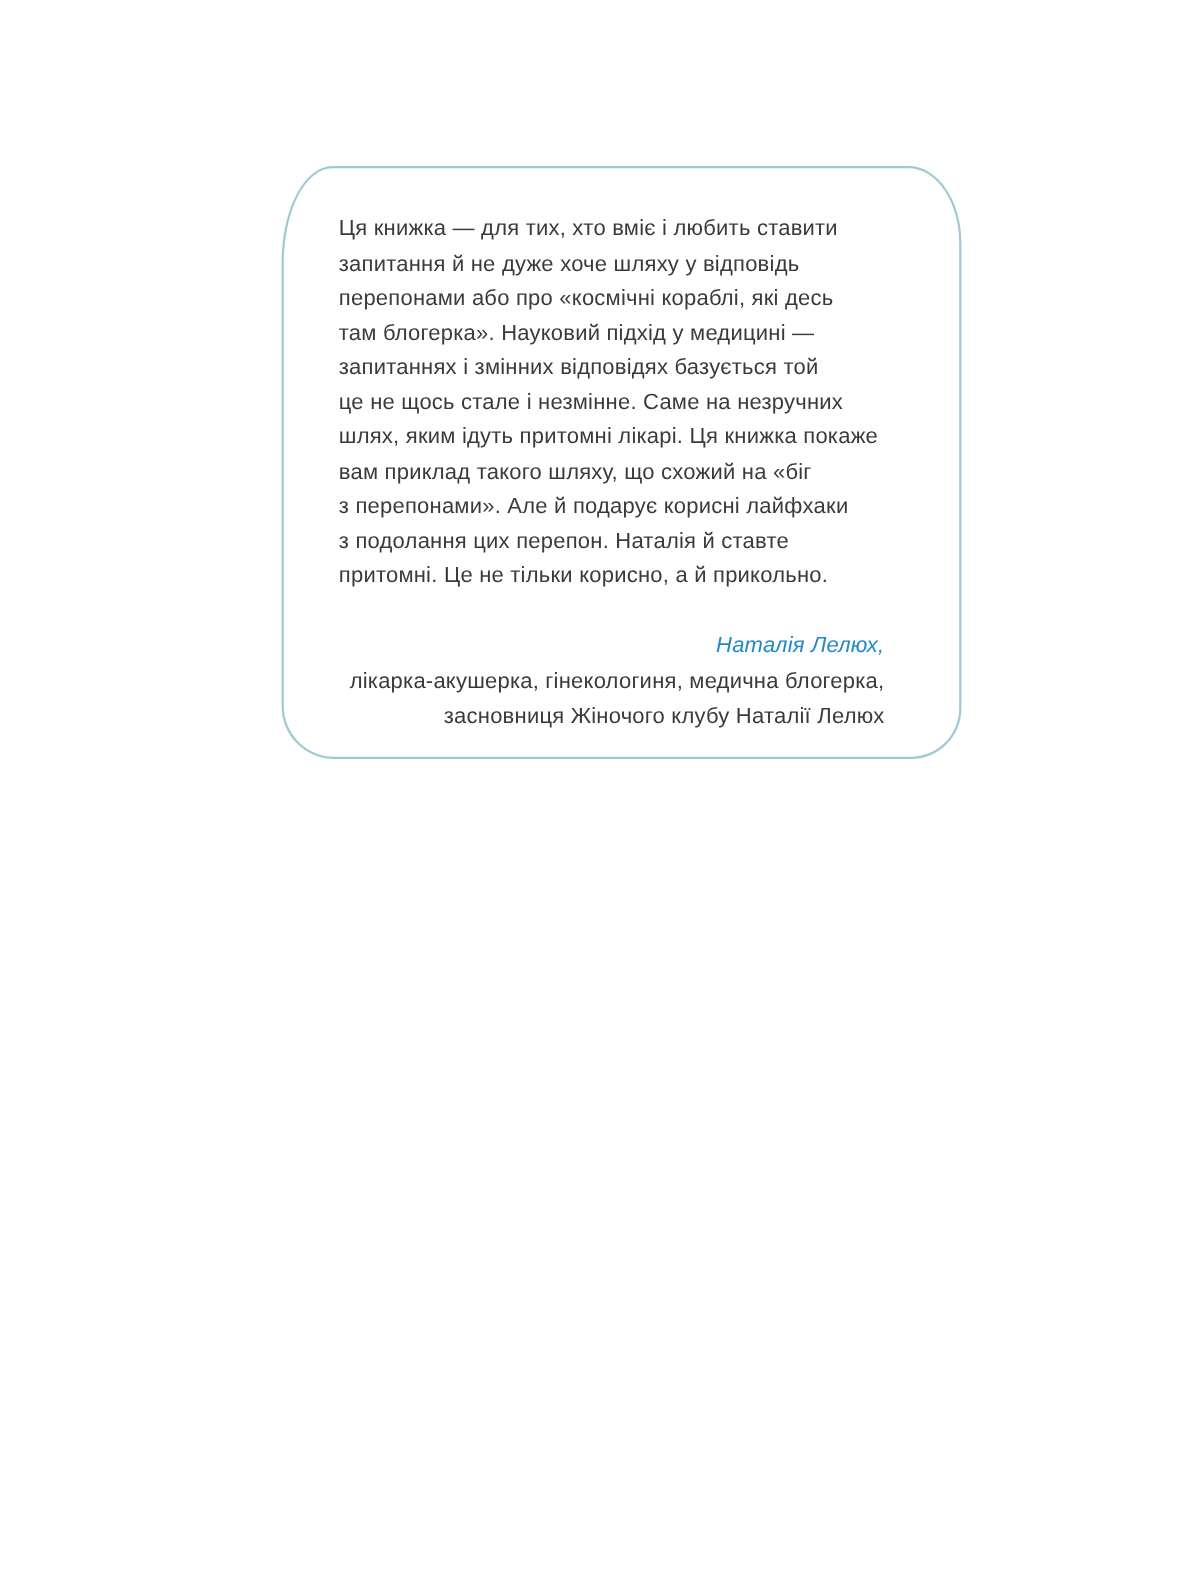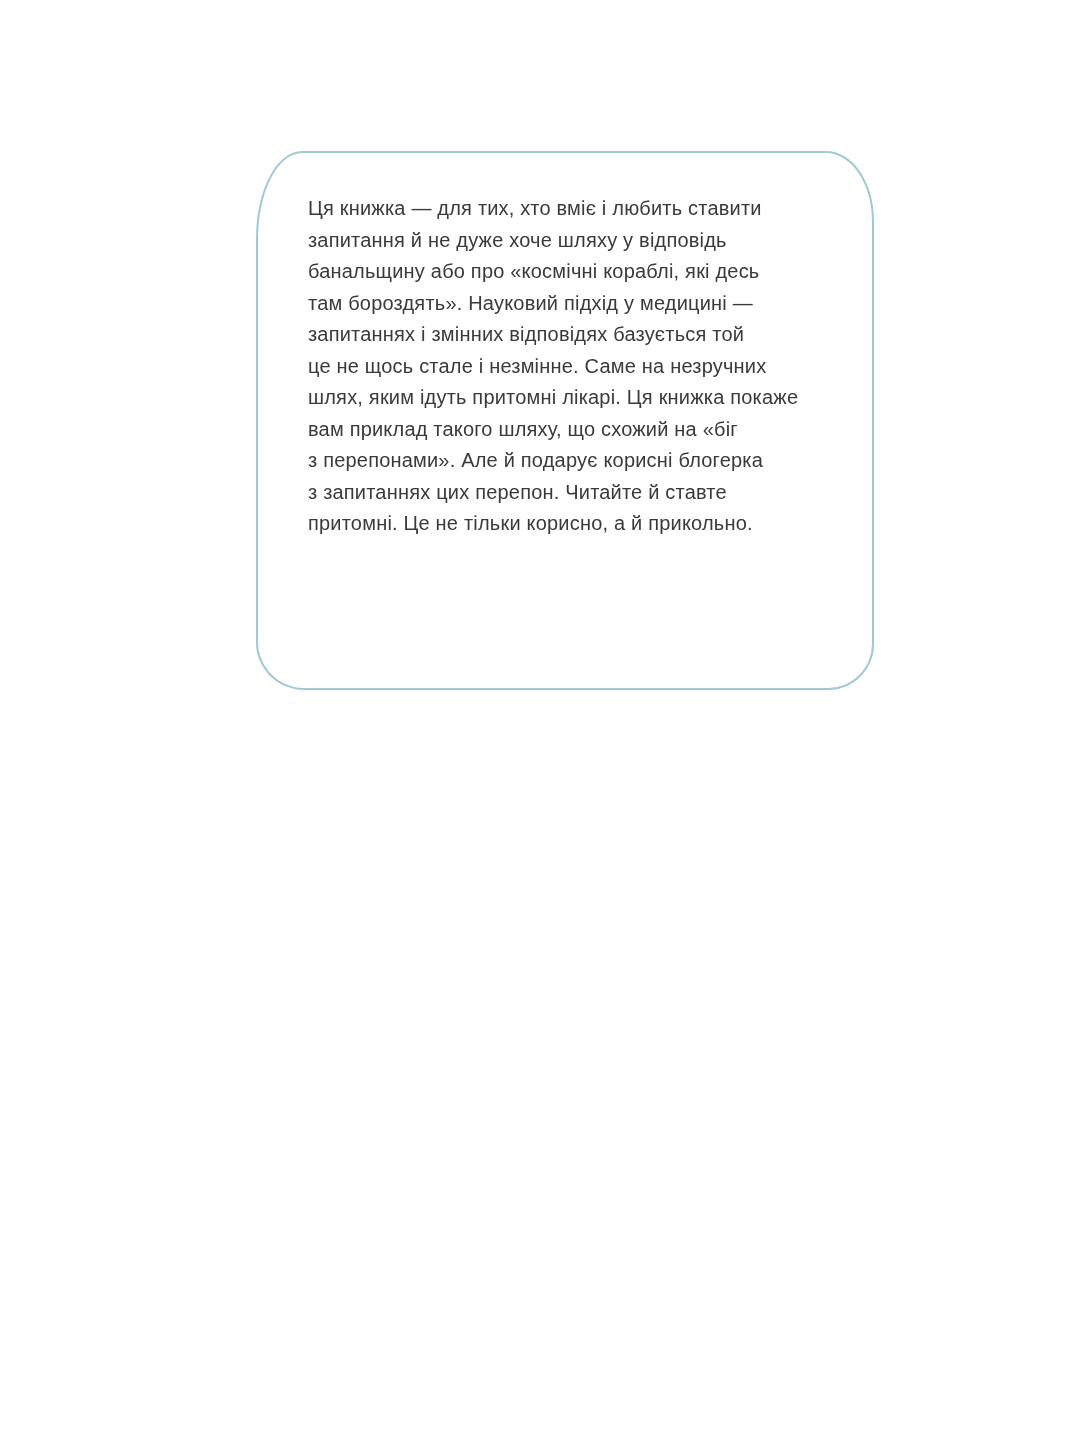--- a/index.html
+++ b/index.html
@@ -60,24 +60,29 @@
   }
 </style>
 </head>
 <body>
 
 <div class="page">
   <div class="quote-box">
     <div class="quote-text">
       <div class="quote-line">Ця книжка — для тих, хто вміє і любить ставити</div>
       <div class="quote-line">запитання й не дуже хоче шляху у відповідь</div>
-      <div class="quote-line">банальщину або про «космічні кораблі, які десь</div>
-      <div class="quote-line">там бороздять». Науковий підхід у медицині —</div>
+      <div class="quote-line">перепонами або про «космічні кораблі, які десь</div>
+      <div class="quote-line">там блогерка». Науковий підхід у медицині —</div>
       <div class="quote-line">запитаннях і змінних відповідях базується той</div>
       <div class="quote-line">це не щось стале і незмінне. Саме на незручних</div>
       <div class="quote-line">шлях, яким ідуть притомні лікарі. Ця книжка покаже</div>
       <div class="quote-line">вам приклад такого шляху, що схожий на «біг</div>
-      <div class="quote-line">з перепонами». Але й подарує корисні блогерка</div>
-      <div class="quote-line">з запитаннях цих перепон. Читайте й ставте</div>
+      <div class="quote-line">з перепонами». Але й подарує корисні лайфхаки</div>
+      <div class="quote-line">з подолання цих перепон. Наталія й ставте</div>
       <div class="quote-line">притомні. Це не тільки корисно, а й прикольно.</div>
+      <div class="attribution">
+        <div class="attribution-name">Наталія Лелюх,</div>
+        <div class="attribution-role">лікарка-акушерка, гінекологиня, медична блогерка,</div>
+        <div class="attribution-role">засновниця Жіночого клубу Наталії Лелюх</div>
+      </div>
     </div>
   </div>
 </div>
 
 </body></html>

